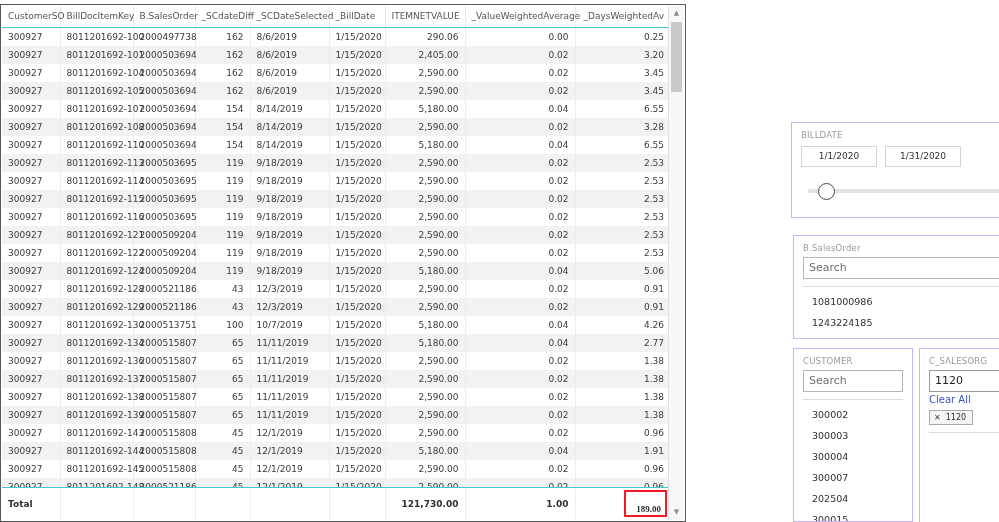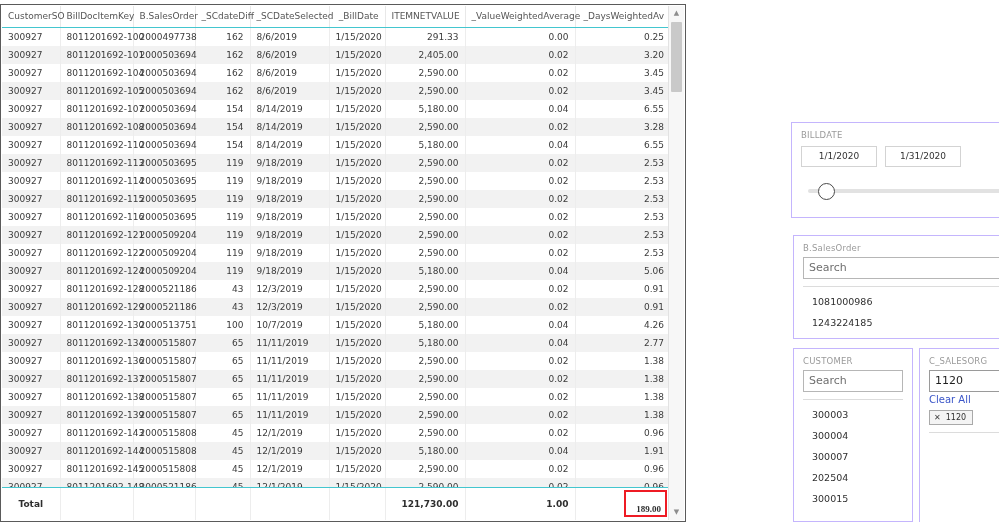--- a/index.html
+++ b/index.html
@@ -48,21 +48,21 @@
     font-weight: normal;
     color: #555555;
     padding: 5px 6px 6px 6px;
     border-bottom: 1px solid #43c6cf;
     border-right: 1px solid #e8e8e8;
     vertical-align: bottom;
     white-space: nowrap;
     background: #ffffff;
   }
   table.grid th.num { text-align: right; }
-  table.grid th.txt { text-align: right; }
+  table.grid th.txt { text-align: left; }
   table.grid td {
     padding: 2px 6px 2px 6px;
     border-right: 1px solid #ededed;
     white-space: nowrap;
     color: #3b3b3b;
     height: 14px;
     line-height: 14px;
   }
   table.grid td.num { text-align: right; }
   table.grid td.txt { text-align: left; }
@@ -86,21 +86,21 @@
     font-size: 9px;
   }
   table.totals td {
     padding: 4px 6px 5px 6px;
     font-weight: bold;
     color: #2e2e2e;
     border-right: 1px solid #ededed;
     white-space: nowrap;
   }
   table.totals td.num { text-align: right; }
-  table.totals td.txt { text-align: center; }
+  table.totals td.txt { text-align: left; }
   table.totals td:last-child { border-right: none; }
   .hl-box {
     display: inline-block;
     border: 2px solid #ee1b24;
     padding: 12px 4px 1px 10px;
     margin: -2px -3px -2px 0;
     font-family: Liberation Serif, serif;
   }
 
   
@@ -258,21 +258,21 @@
           </tr>
       </thead>
       <tbody id="grid-body">
           <tr>
             <td class="txt">300927</td>
             <td class="txt">8011201692-100</td>
             <td class="txt">2000497738</td>
             <td class="num">162</td>
             <td class="txt">8/6/2019</td>
             <td class="txt">1/15/2020</td>
-            <td class="num">291.33</td>
+            <td class="num">290.06</td>
             <td class="num">0.00</td>
             <td class="num">0.25</td>
           </tr>
           <tr class="alt">
             <td class="txt">300927</td>
             <td class="txt">8011201692-101</td>
             <td class="txt">2000503694</td>
             <td class="num">162</td>
             <td class="txt">8/6/2019</td>
             <td class="txt">1/15/2020</td>
@@ -627,20 +627,21 @@
       <div class="slicer-item">1243224185</div>
       <div class="slicer-item">1081001074</div>
     </div>
 </div>
 
 <div class="slicer" id="slicer-customer">
   <div class="slicer-title">CUSTOMER</div>
   <div class="search-box">Search</div>
   <div class="slicer-divider"></div>
   <div class="slicer-list" id="customer-list">
+      <div class="slicer-item">300002</div>
       <div class="slicer-item">300003</div>
       <div class="slicer-item">300004</div>
       <div class="slicer-item">300007</div>
       <div class="slicer-item">202504</div>
       <div class="slicer-item">300015</div>
     </div>
 </div>
 
 <div class="slicer" id="slicer-salesorg">
   <div class="slicer-title">C_SALESORG</div>

